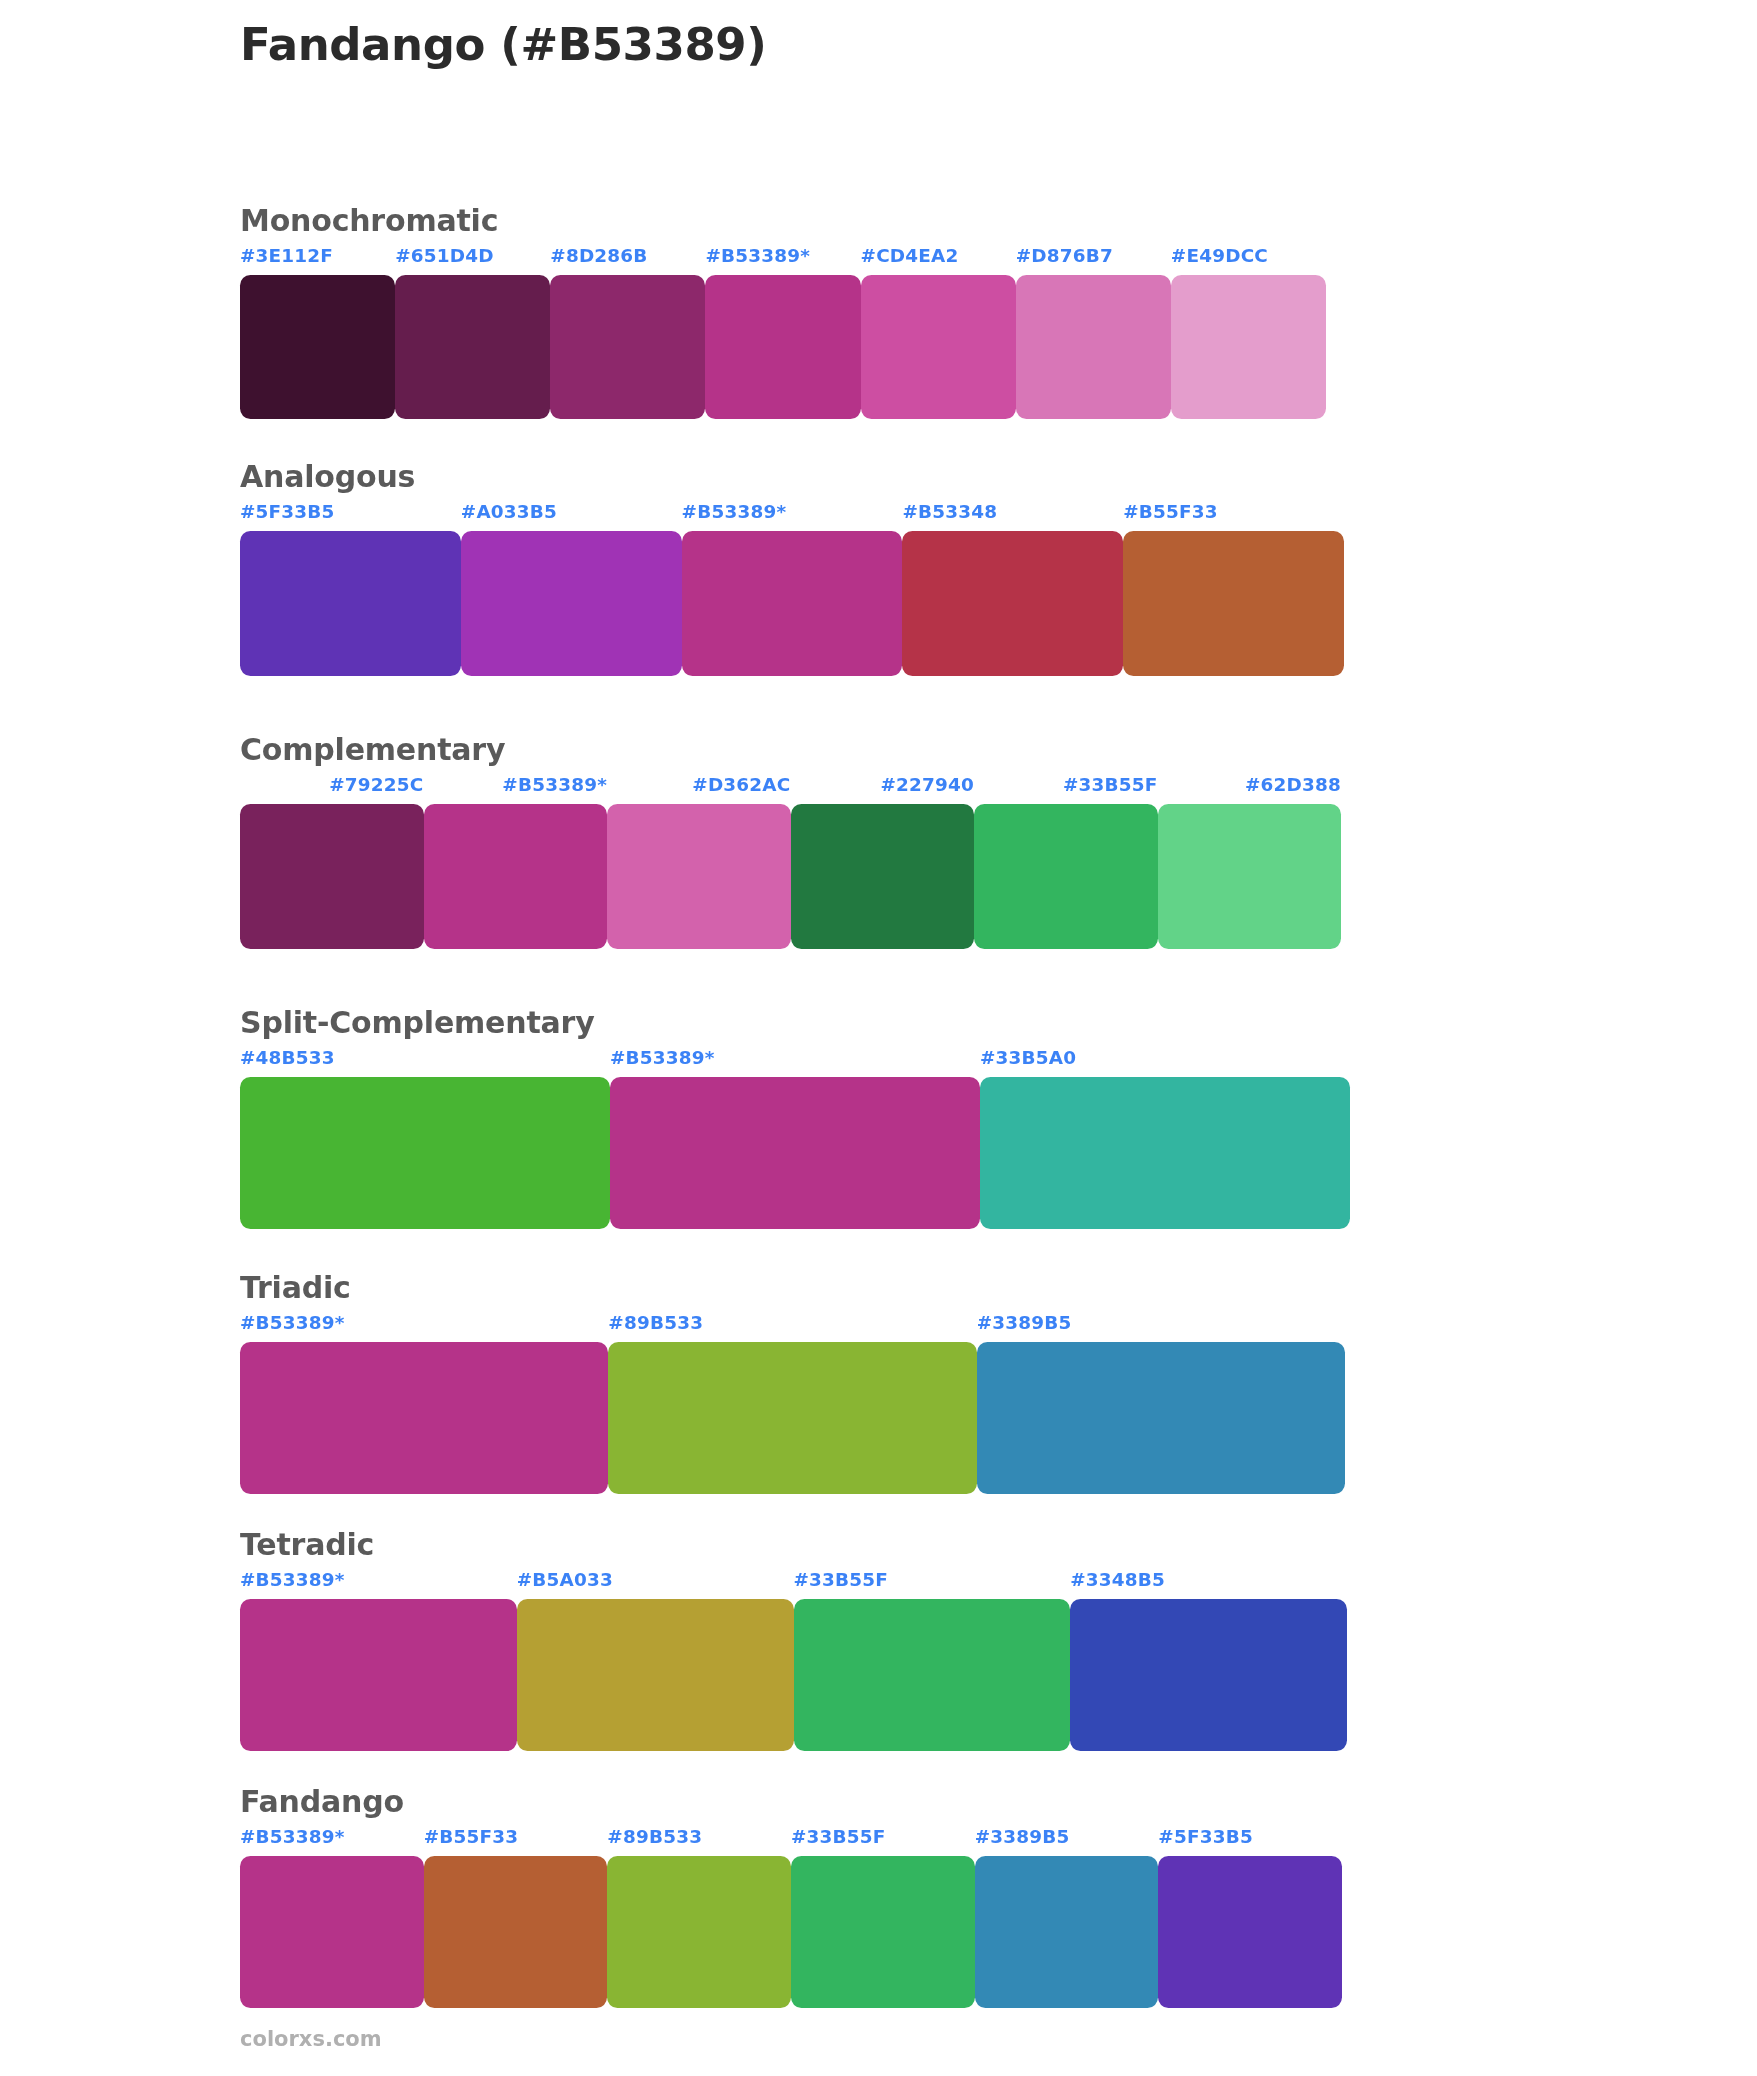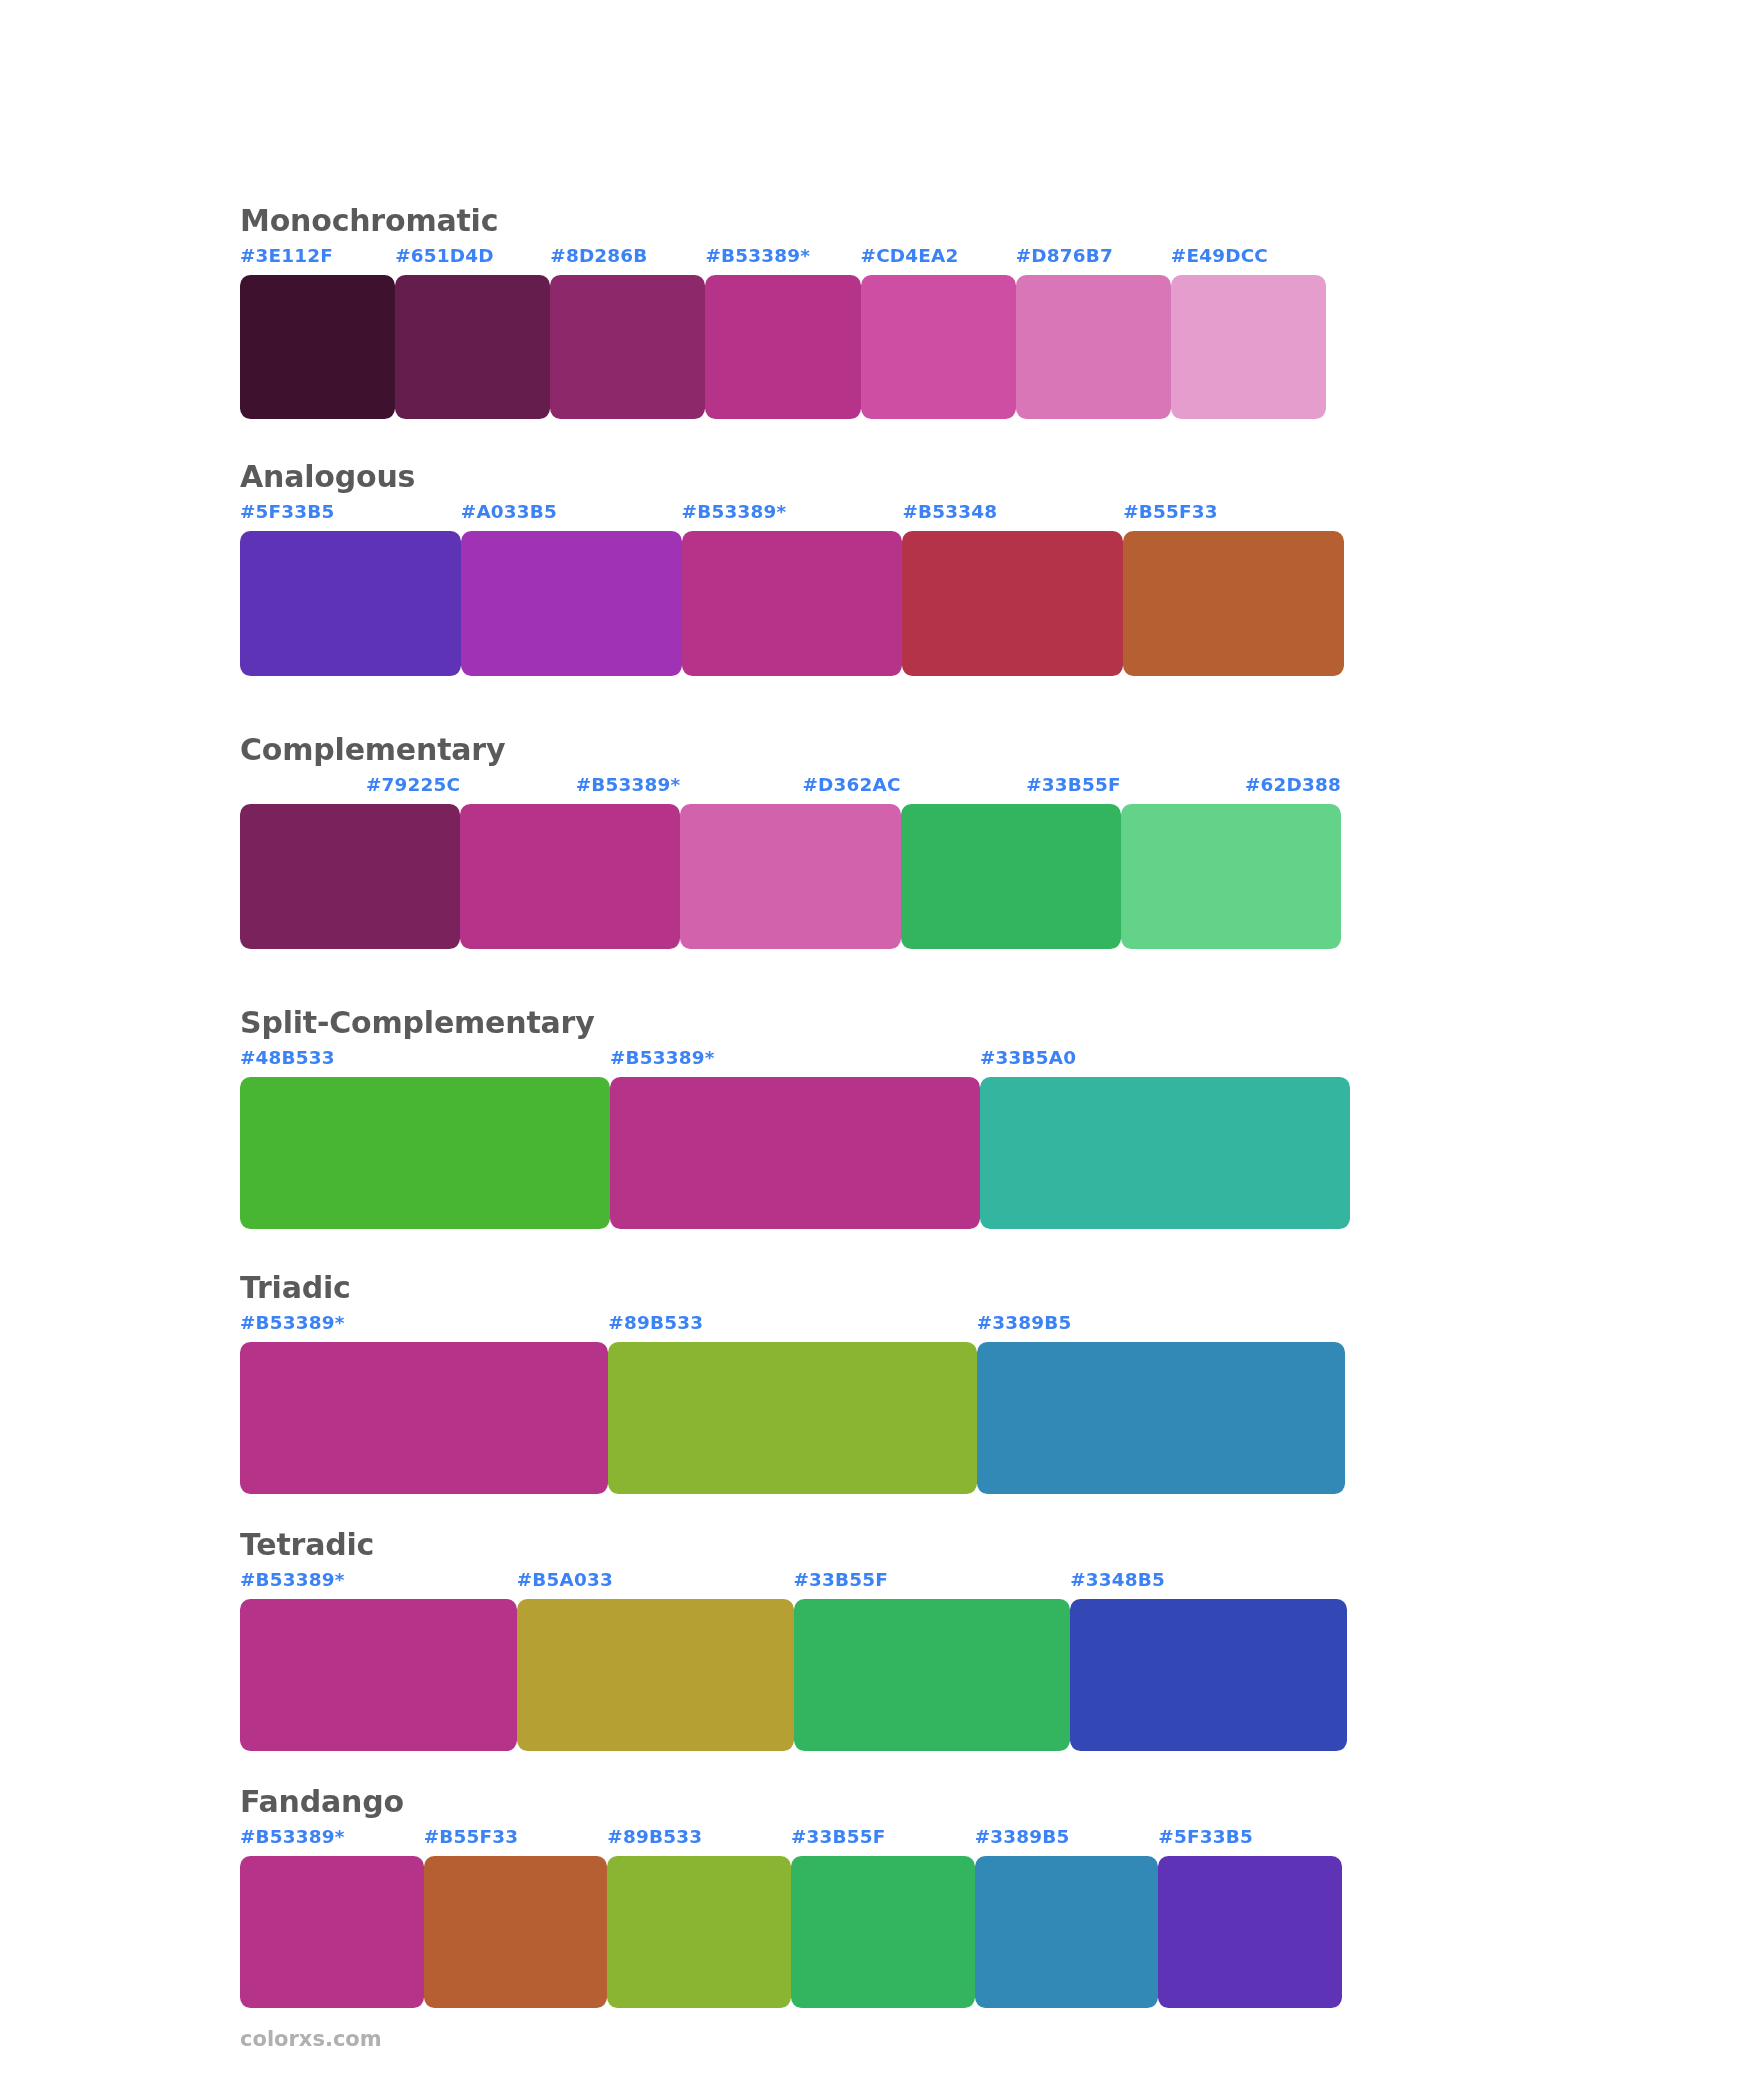--- a/index.html
+++ b/index.html
@@ -109,20 +109,21 @@
     line-height: 1;
     white-space: nowrap;
   }
 </style>
 </head>
 <body>
 
 <div class="page">
 
   <div class="header">
+    <h1 class="page-title">Fandango (#B53389)</h1>
   </div>
 
   <div class="sections" id="sections-root">
       <div class="section" style="top: 206px; width: 1086px;">
         <div class="section-title">Monochromatic</div>
         <div class="swatch-row" style="width: 1086px;">
           <div class="swatch">
             <div class="swatch-label">#3E112F</div>
             <div class="swatch-chip" style="background: rgb(62, 17, 47); height: 144px;"></div>
           </div>
@@ -186,20 +187,24 @@
           </div>
           <div class="swatch">
             <div class="swatch-label">#B53389*</div>
             <div class="swatch-chip" style="background: rgb(181, 51, 137); height: 145px;"></div>
           </div>
           <div class="swatch">
             <div class="swatch-label">#D362AC</div>
             <div class="swatch-chip" style="background: rgb(211, 98, 172); height: 145px;"></div>
           </div>
           <div class="swatch">
+            <div class="swatch-label">#227940</div>
+            <div class="swatch-chip" style="background: rgb(34, 121, 64); height: 145px;"></div>
+          </div>
+          <div class="swatch">
             <div class="swatch-label">#33B55F</div>
             <div class="swatch-chip" style="background: rgb(51, 181, 95); height: 145px;"></div>
           </div>
           <div class="swatch">
             <div class="swatch-label">#62D388</div>
             <div class="swatch-chip" style="background: rgb(98, 211, 136); height: 145px;"></div>
           </div>
         </div>
       </div>
       <div class="section" style="top: 1008px; width: 1110px;">

